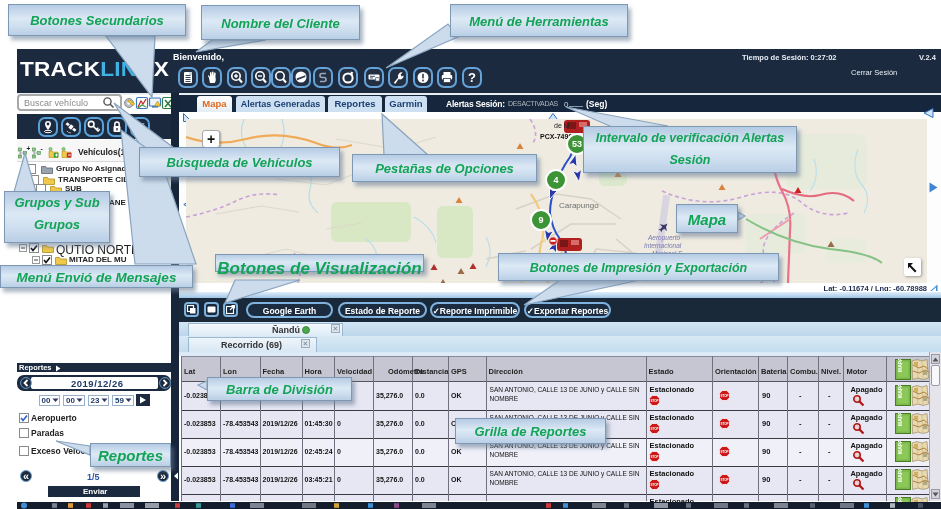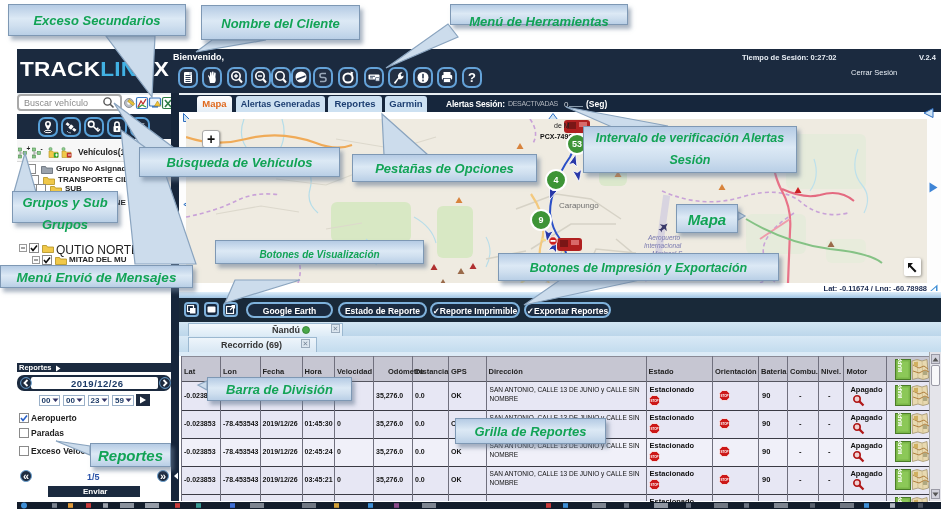--- a/index.html
+++ b/index.html
@@ -756,25 +756,25 @@
     <polygon points="384,155 428,155 382,114" fill="#ccdcec" stroke="#8aa4bf" stroke-width="1.2"></polygon>
     <polygon points="612,127 668,126 566,107" fill="#ccdcec" stroke="#8aa4bf" stroke-width="1.2"></polygon>
     <polygon points="14,192 36,192 25,153" fill="#ccdcec" stroke="#8aa4bf" stroke-width="1.2"></polygon>
     <polygon points="135,264 196,264 160,158 121,130" fill="#ccdcec" stroke="#8aa4bf" stroke-width="1.2"></polygon>
     <polygon points="235,280 300,280 225,303" fill="#ccdcec" stroke="#8aa4bf" stroke-width="1.2"></polygon>
     <polygon points="560,280 640,280 524,305" fill="#ccdcec" stroke="#8aa4bf" stroke-width="1.2"></polygon>
     <polygon points="90,446 90,455 56,441" fill="#ccdcec" stroke="#8aa4bf" stroke-width="1.2"></polygon>
     <polygon points="207,381 207,390 198,385" fill="#ccdcec" stroke="#8aa4bf" stroke-width="1.2"></polygon>
     <polygon points="738,212 738,220 745,216" fill="#ccdcec" stroke="#8aa4bf" stroke-width="1.2"></polygon>
   </svg>
-<div class="co" style="left:8px;top:4px;width:178px;height:32px;font-size:13px;line-height:32px;">Exceso Secundarios</div>
+<div class="co" style="left:8px;top:4px;width:178px;height:32px;font-size:13px;line-height:32px;">Botones Secundarios</div>
 <div class="co" style="left:201px;top:5px;width:159px;height:35px;font-size:13px;line-height:35px;">Nombre del Cliente</div>
-<div class="co" style="left:450px;top:4px;width:178px;height:21px;font-size:13px;line-height:33px;">Menú de Herramientas</div>
+<div class="co" style="left:450px;top:4px;width:178px;height:33px;font-size:13px;line-height:33px;">Menú de Herramientas</div>
 <div class="co" style="left:139px;top:147px;width:201px;height:30px;font-size:13px;line-height:30px;">Búsqueda de Vehículos</div>
 <div class="co" style="left:352px;top:154px;width:185px;height:28px;font-size:13px;line-height:28px;">Pestañas de Opciones</div>
 <div class="co" style="left:583px;top:126px;width:214px;height:47px;font-size:12.5px;line-height:22px;">Intervalo de verificación Alertas<br>Sesión</div>
-<div class="co" style="left:12px;top:191px;width:106px;height:32px;font-size:13px;line-height:22px;">Grupos y Sub<br>Grupos</div>
+<div class="co" style="left:4px;top:191px;width:106px;height:52px;font-size:13px;line-height:22px;">Grupos y Sub<br>Grupos</div>
 <div class="co" style="left:676px;top:204px;width:62px;height:29px;font-size:15px;line-height:29px;">Mapa</div>
 <div class="co" style="left:0px;top:265px;width:193px;height:23px;font-size:13.5px;line-height:23px;">Menú Envió de Mensajes</div>
-<div class="co" style="left:215px;top:240px;width:209px;height:24px;font-size:10px;line-height:28px;">Botones de Visualización</div>
+<div class="co" style="left:215px;top:254px;width:209px;height:18px;font-size:17px;line-height:28px;">Botones de Visualización</div>
 <div class="co" style="left:498px;top:253px;width:281px;height:28px;font-size:12.5px;line-height:28px;">Botones de Impresión y Exportación</div>
 <div class="co" style="left:207px;top:377px;width:145px;height:24px;font-size:13px;line-height:24px;">Barra de División</div>
 <div class="co" style="left:455px;top:418px;width:151px;height:26px;font-size:13px;line-height:26px;">Grilla de Reportes</div>
 <div class="co" style="left:90px;top:443px;width:81px;height:24px;font-size:15px;line-height:24px;">Reportes</div>
 </body></html>

